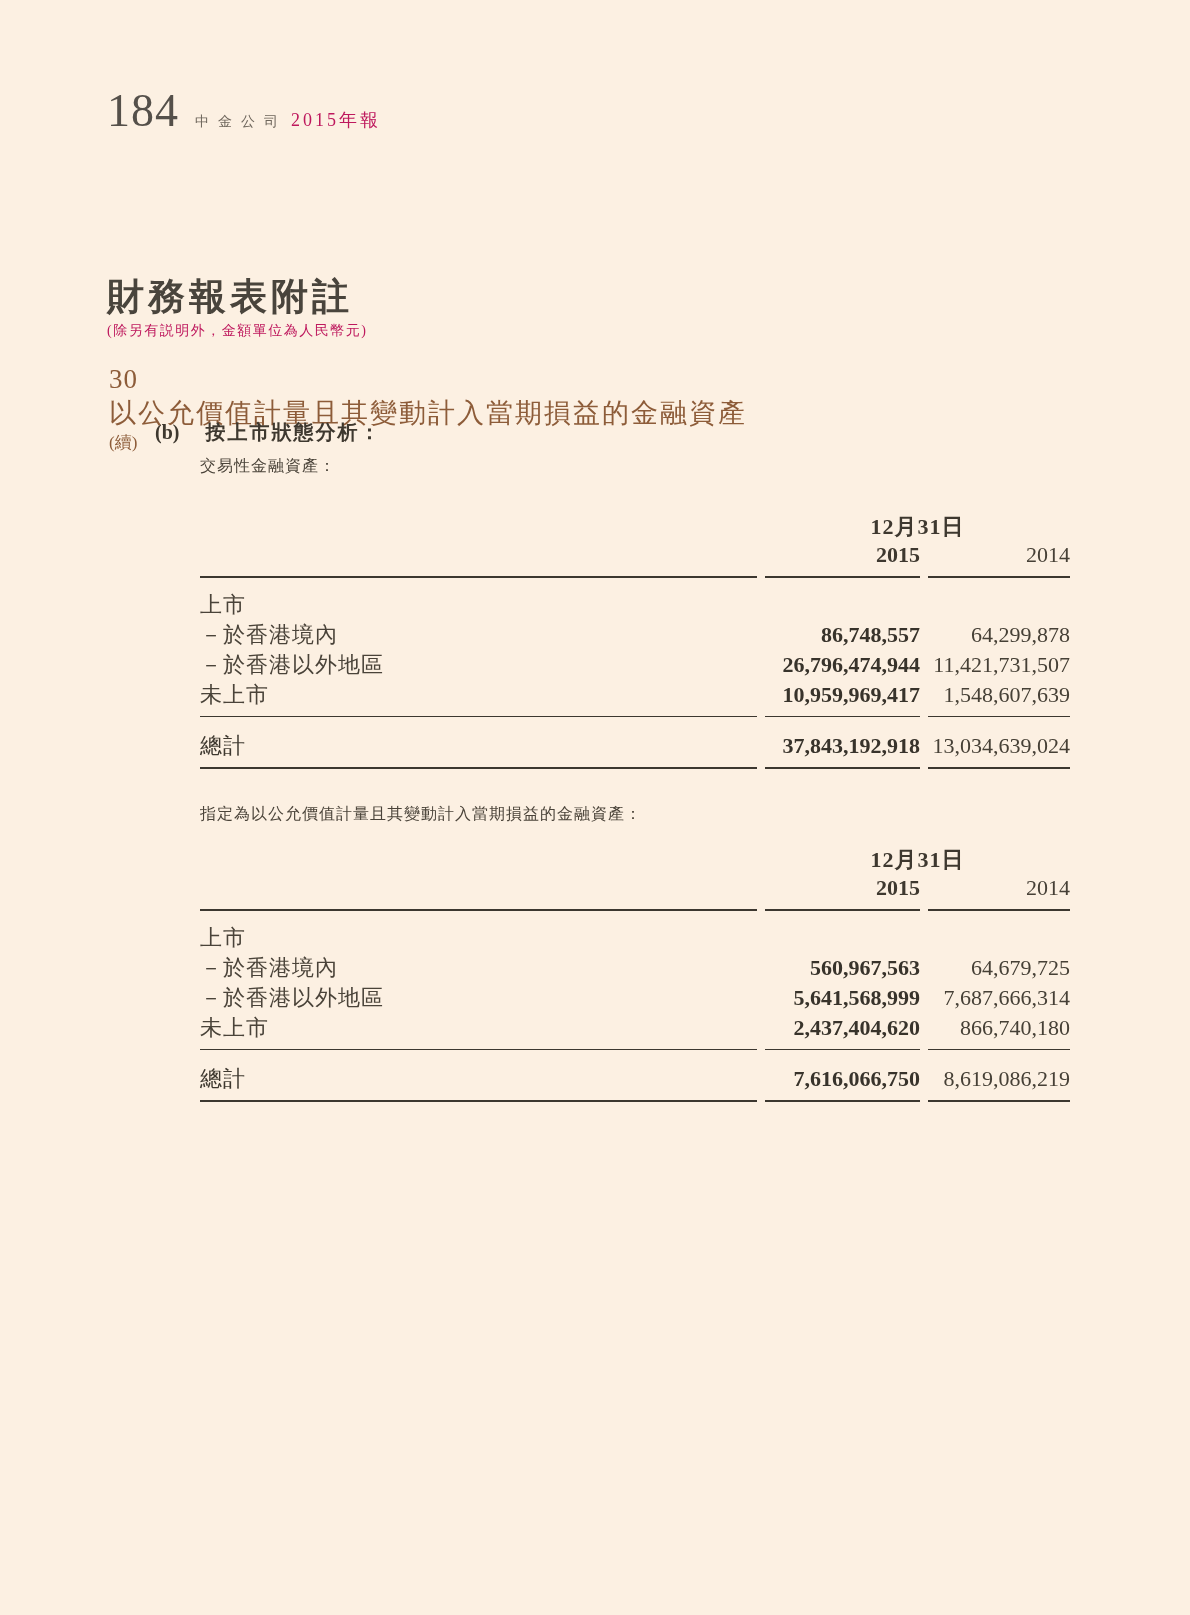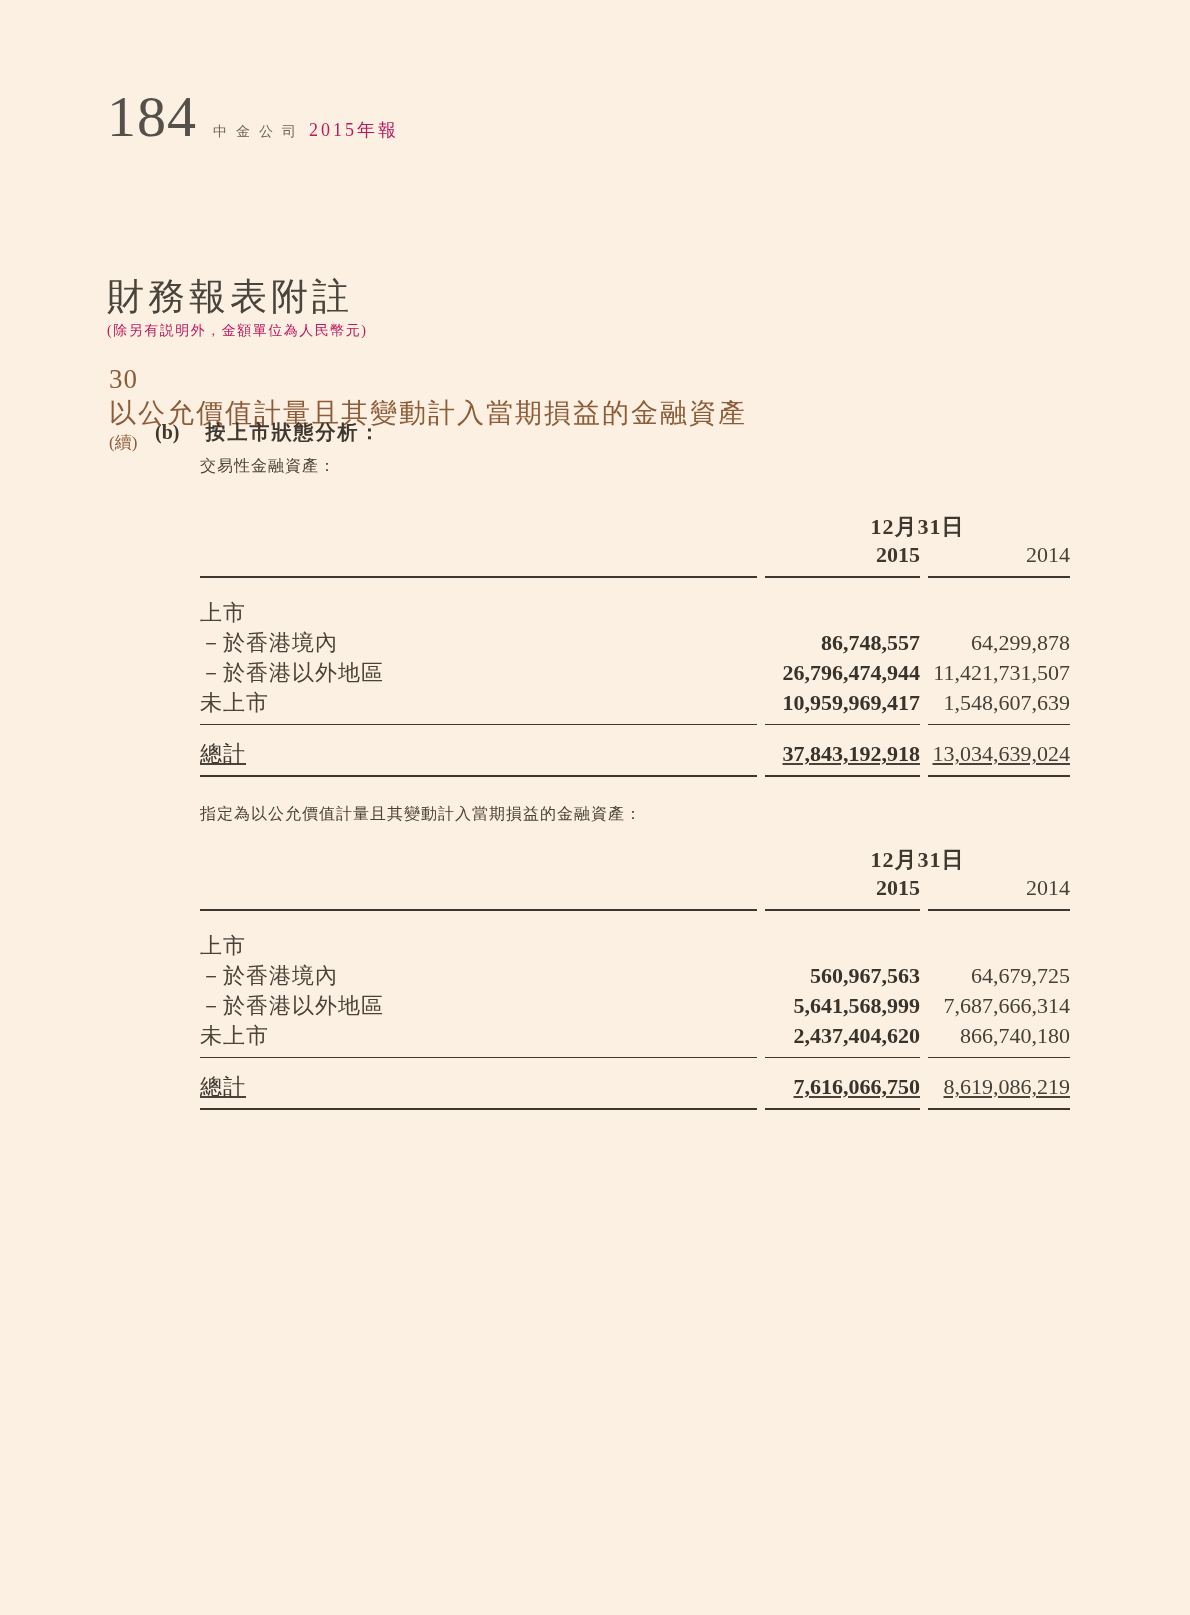--- a/index.html
+++ b/index.html
@@ -17,21 +17,21 @@
 
   
   .running-head {
     position: absolute;
     left: 107px;
     top: 88px;
     display: flex;
     align-items: baseline;
   }
   .page-number {
-    font-size: 58px;
+    font-size: 46px;
     line-height: 1;
     color: #55504a;
     letter-spacing: 1px;
     text-align: right;
   }
   .running-company {
     font-size: 14px;
     color: #6e665c;
     letter-spacing: 9px;
     margin-left: 16px;
@@ -42,21 +42,21 @@
     letter-spacing: 3px;
     margin-left: 4px;
   }
 
   
   .doc-title {
     position: absolute;
     left: 107px;
     top: 272px;
     font-size: 37px;
-    font-weight: normal;
+    font-weight: bold;
     color: #49443c;
     letter-spacing: 4px;
   }
   .doc-subtitle {
     position: absolute;
     left: 107px;
     top: 322px;
     font-size: 14px;
     color: #be185d;
     letter-spacing: 1.5px;
@@ -128,24 +128,24 @@
   .y2014 { color: #464036; }
 
   .t-rule { display: flex; column-gap: 8px; }
   .t-rule > div { border-top: 2px solid #3c372f; }
   .t-rule .seg-label { flex: 1 1 auto; }
   .t-rule .seg-2015  { width: 155px; }
   .t-rule .seg-2014  { width: 142px; }
   .rule-mid > div    { border-top-width: 1.5px; }
   .rule-bottom > div { border-top-width: 2.5px; }
 
-  .body-rows { padding-top: 20px; }
+  .body-rows { padding-top: 12px; }
   .body-rows .t-row { height: 30px; }
   .pre-rule-space { height: 6px; }
-  .total-row { height: 30px; margin-top: 14px; text-decoration: underline; }
+  .total-row { height: 30px; margin-top: 14px; }
   .total-row .c-label { color: #3e382f; }
   .post-total-space { height: 6px; }
 </style>
 </head>
 <body>
 
 <div id="page">
 
   <div class="running-head">
     <span class="page-number">184</span>

